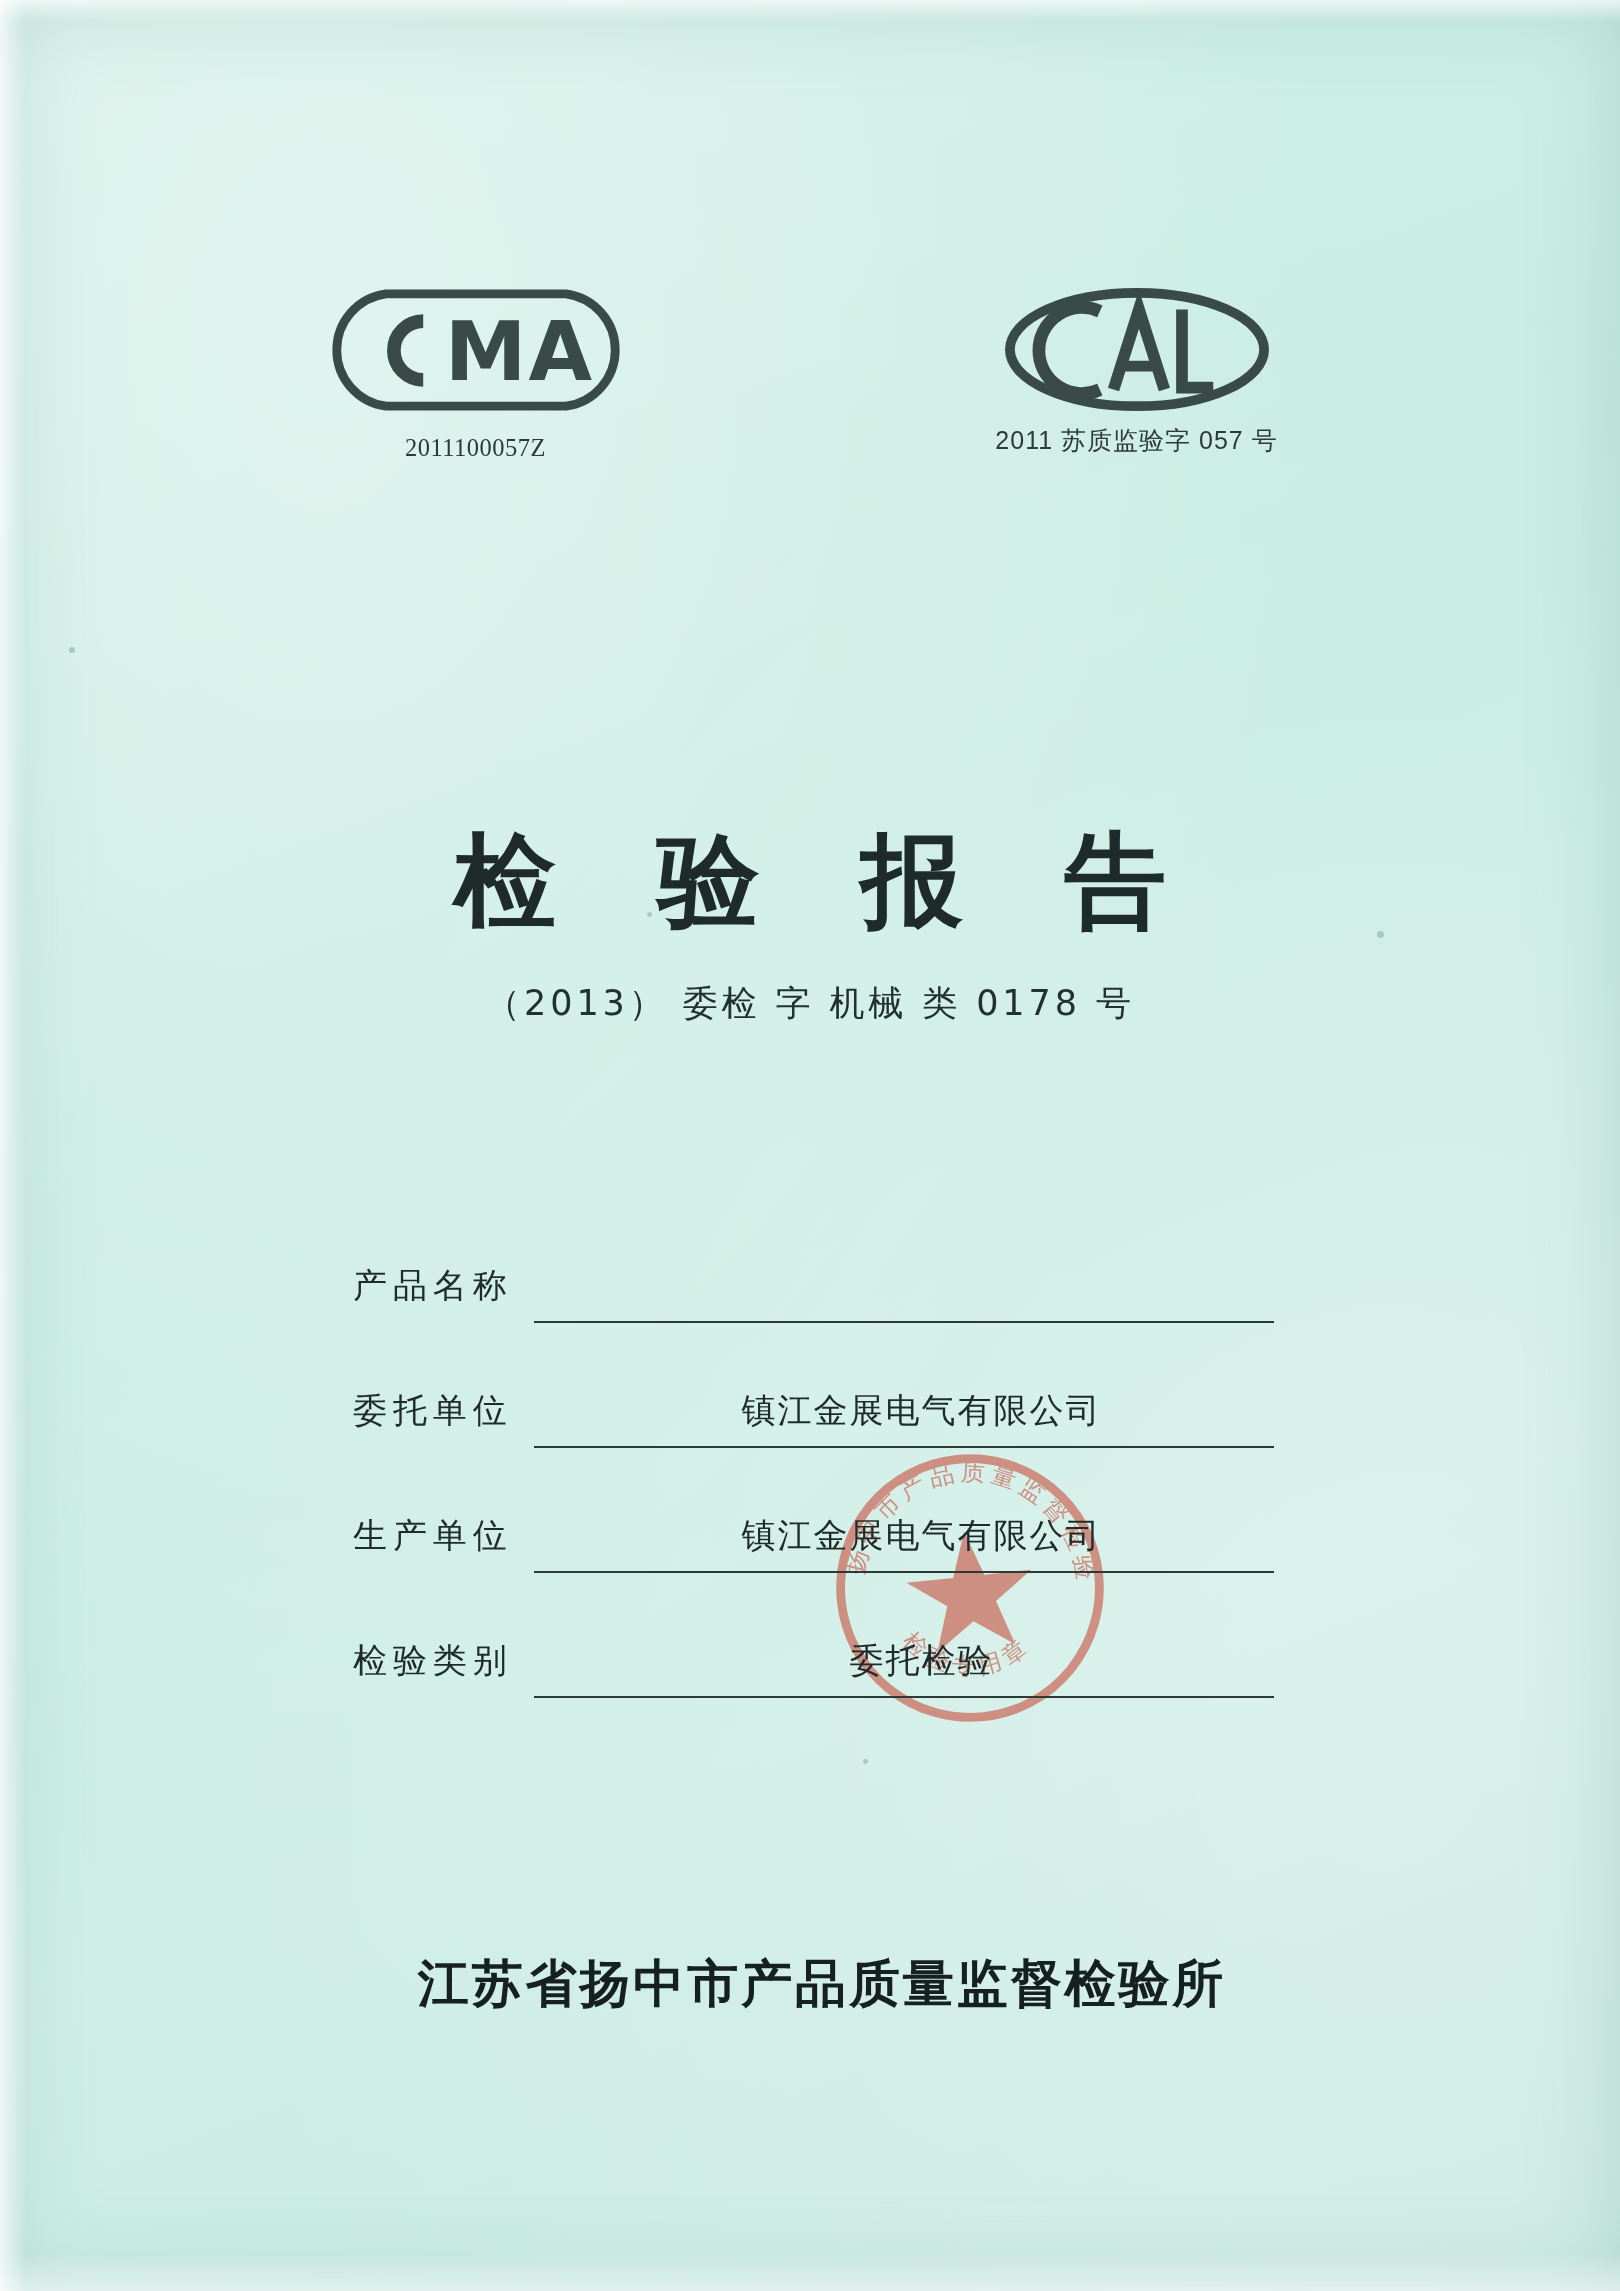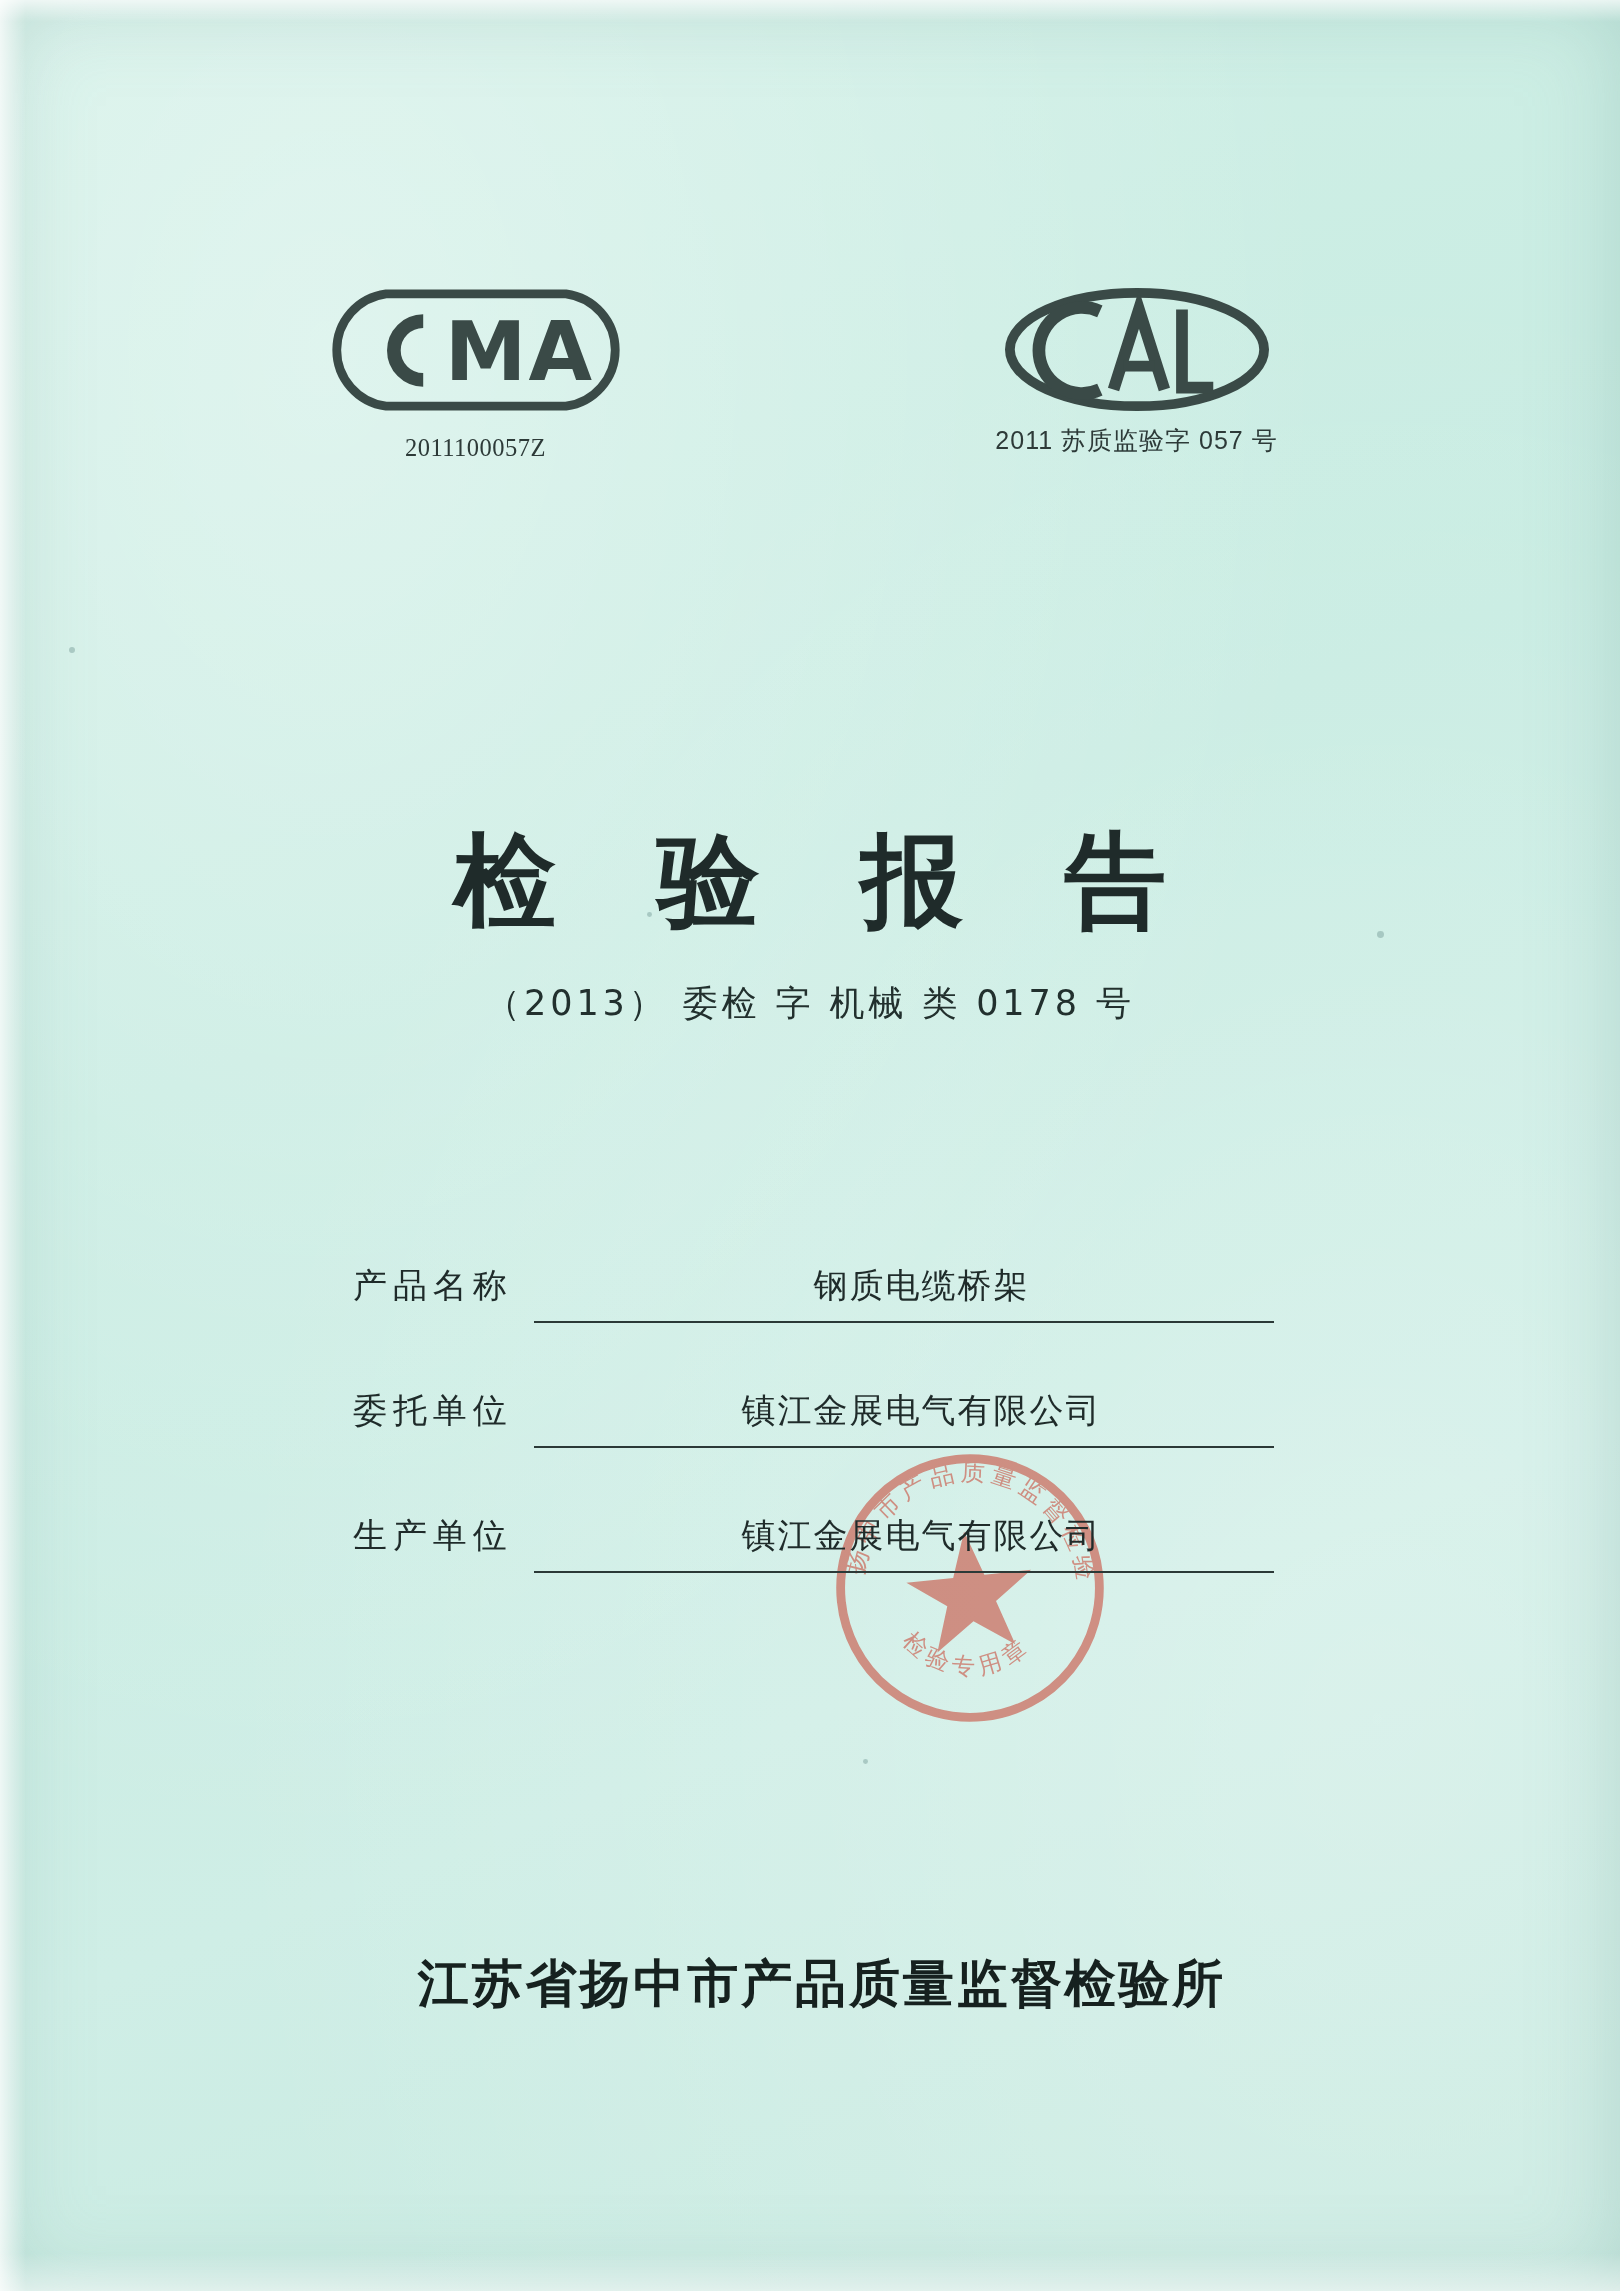--- a/index.html
+++ b/index.html
@@ -241,36 +241,40 @@
     </text>
     <text font-family="DejaVu Sans, Liberation Sans, sans-serif" font-size="24" fill="#c8402f" letter-spacing="6">
       <textPath href="#arcBottom" startOffset="18%">检验专用章</textPath>
     </text>
   </svg>
 
   <div class="fields">
 
     <div class="field-row">
       <div class="field-label">产品名称</div>
-      <div class="field-value">钢质电缆桥架</div>
       <div class="field-line"></div>
     </div>
 
     <div class="field-row">
       <div class="field-label">委托单位</div>
       <div class="field-value">镇江金展电气有限公司</div>
       <div class="field-line"></div>
     </div>
 
     <div class="field-row">
       <div class="field-label">生产单位</div>
       <div class="field-value">镇江金展电气有限公司</div>
       <div class="field-line"></div>
     </div>
 
+    <div class="field-row">
+      <div class="field-label">检验类别</div>
+      <div class="field-value">委托检验</div>
+      <div class="field-line"></div>
+    </div>
 
   </div>
 
   <div class="issuer">江苏省扬中市产品质量监督检验所</div>
 
   <div class="corner-note"></div>
 </div>
 
 
 </body></html>

